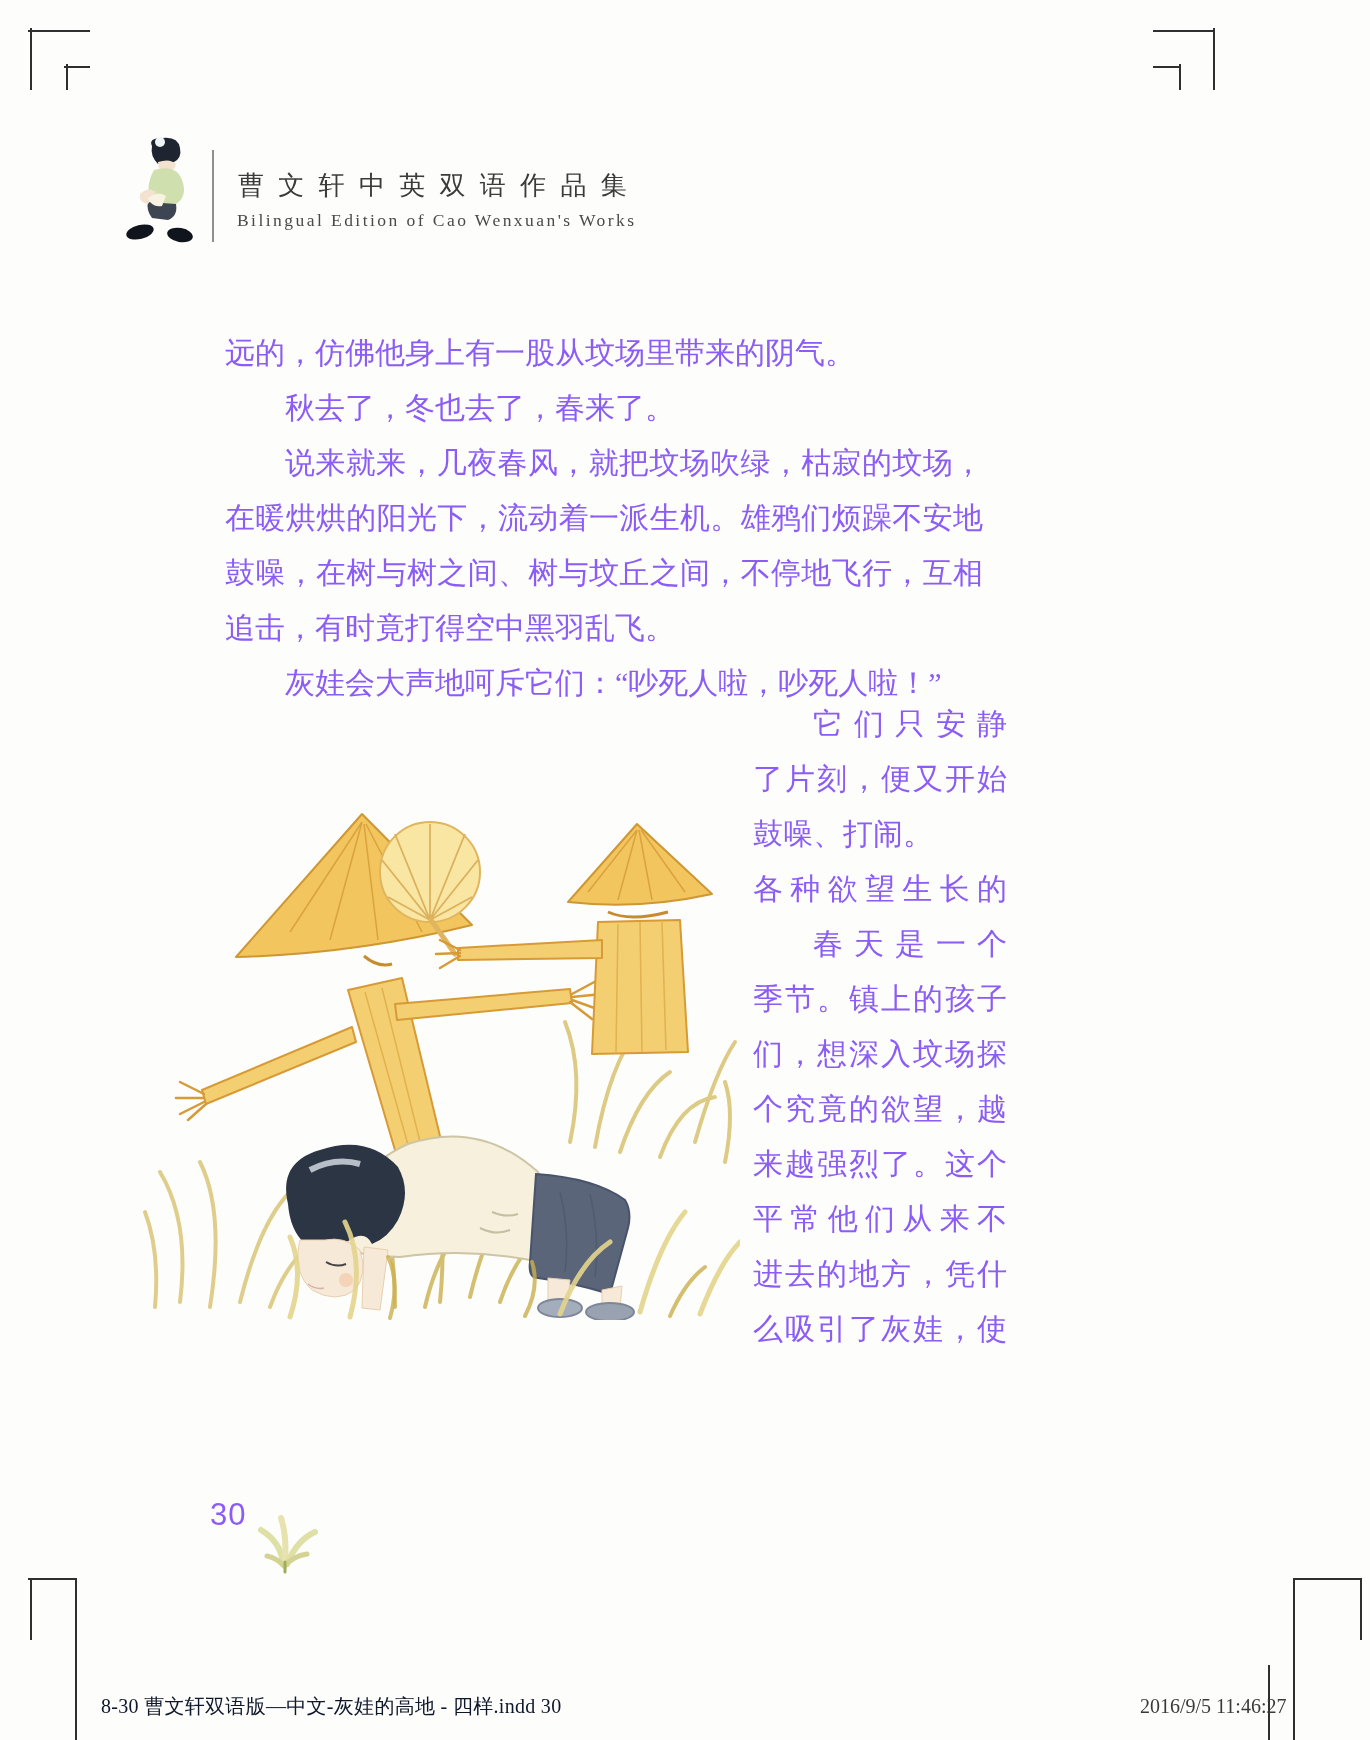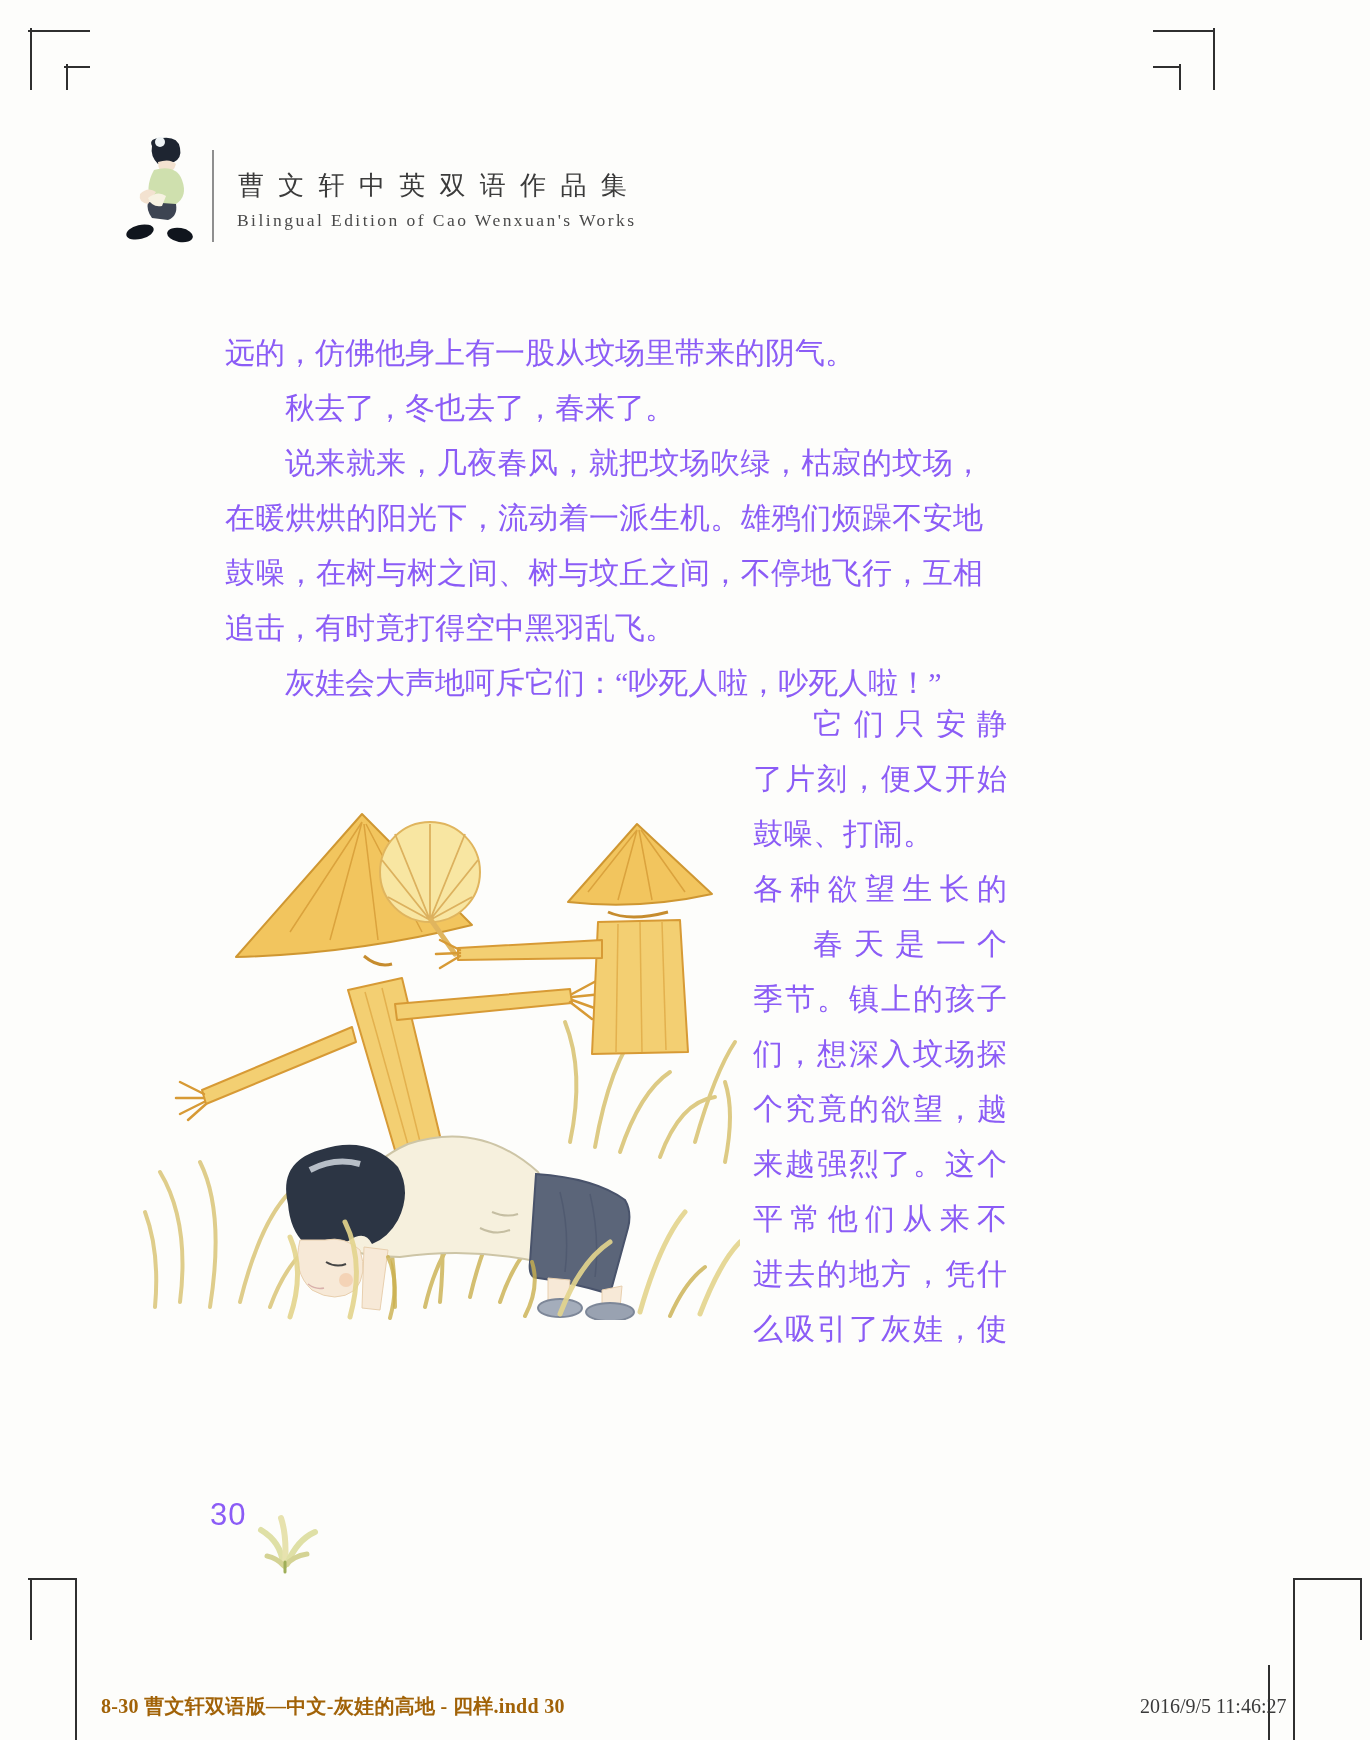--- a/index.html
+++ b/index.html
@@ -30,22 +30,22 @@
   .fill{text-align:justify;text-align-last:justify;white-space:normal;}
   .ind{text-indent:2em;}
   
   .pagenum{
     position:absolute;left:210px;top:1477px;font-size:31px;color:#8b5cf6;
     font-family:"Liberation Sans","DejaVu Sans",sans-serif;letter-spacing:1px;margin-top:20px;
   }
   .grassicon{position:absolute;left:253px;top:1512px;}
   
   .foot-left{
-    position:absolute;left:101px;top:1693px;font-size:20px;color:#a16207;
-    white-space:nowrap;letter-spacing:0.3px;font-weight:bold;
+    position:absolute;left:101px;top:1693px;font-size:20px;color:#0f172a;
+    white-space:nowrap;letter-spacing:0.3px;
   }
   .foot-right{
     position:absolute;left:1108px;top:1695px;font-size:20px;color:#3a3a3a;white-space:nowrap;margin-left:32px;
   }
   .illus{position:absolute;left:140px;top:742px;}
   .logo{position:absolute;left:118px;top:136px;}
 </style>
 </head>
 <body>
 

